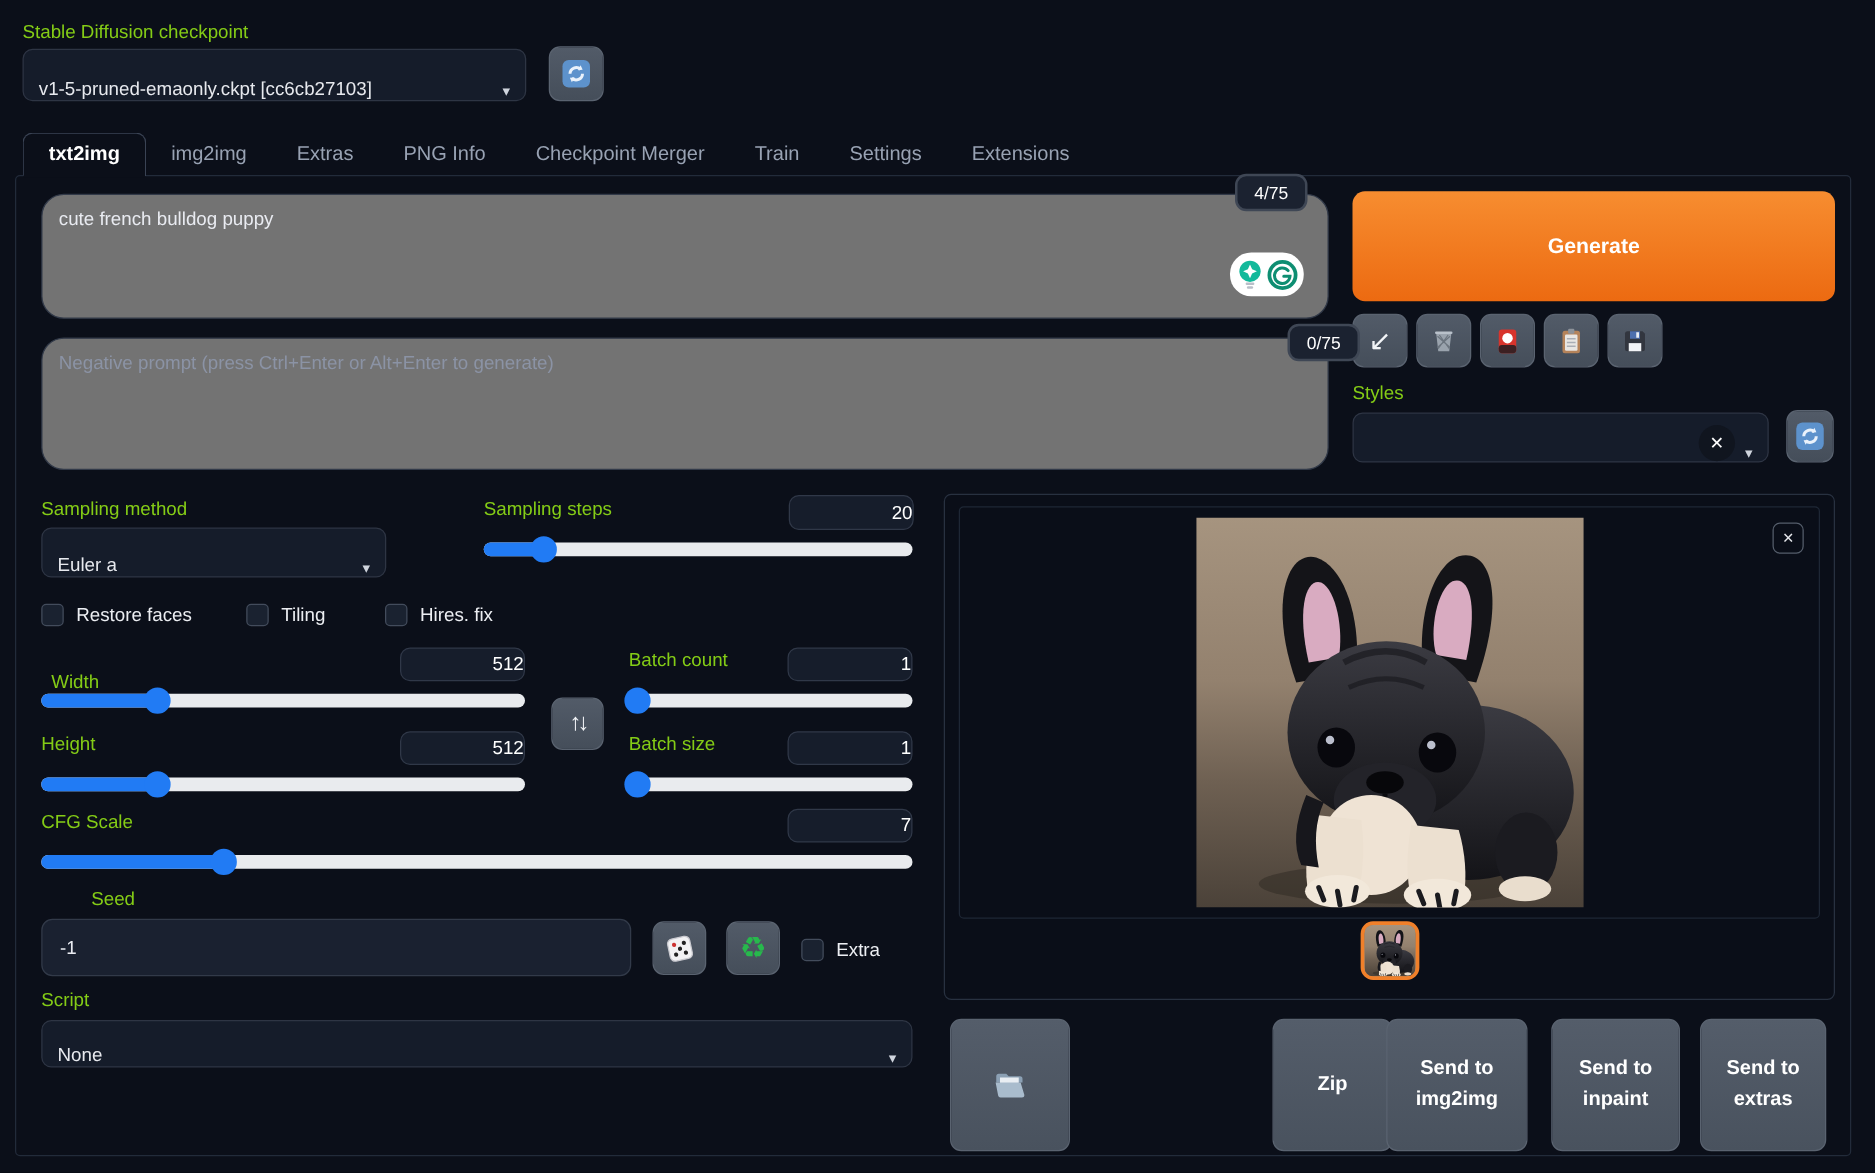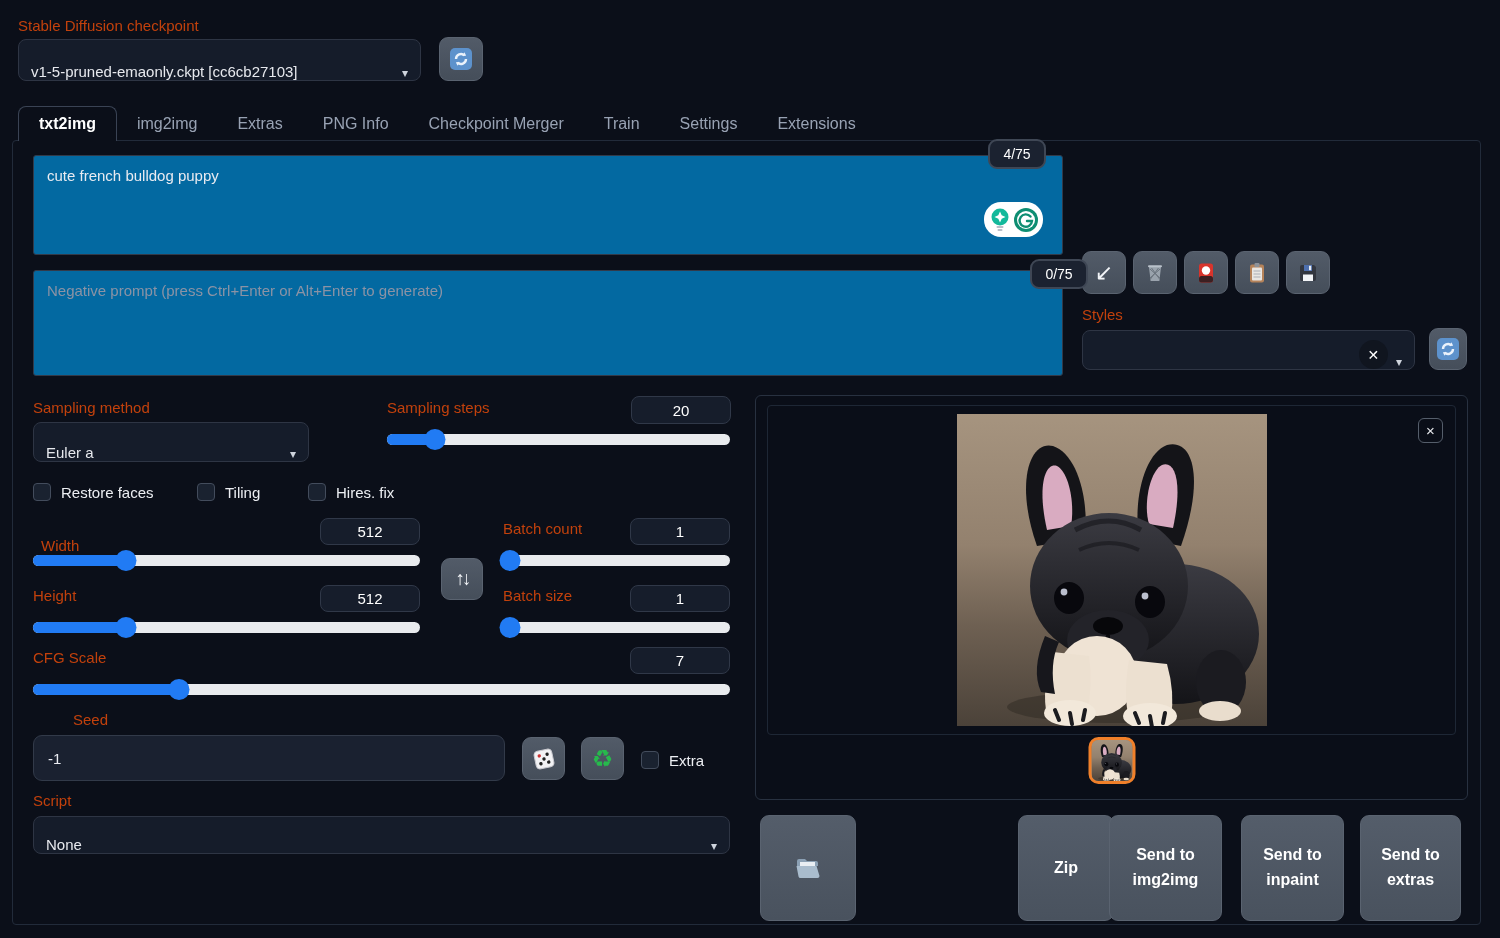--- a/index.html
+++ b/index.html
@@ -1,21 +1,21 @@
 <!DOCTYPE html>
 <html><head>
 <meta charset="utf-8">
 <style>
   * { margin:0; padding:0; box-sizing:border-box; }
   html,body { width:1500px; height:938px; background:#070b12; overflow:hidden;
     font-family:"Liberation Sans","DejaVu Sans",sans-serif; }
   #app { position:relative; width:1500px; height:938px; background:#0b0f19; color:#e9ebf1; }
 
   .abs { position:absolute; }
-  .label { font-size:15px; color:#c2410c; }
+  .label { font-size:15px; color:#84cc16; }
 
   
   .dropdown { background:#151c2a; border:1px solid #2e3544; border-radius:8px;
     display:flex; align-items:flex-end; padding:0 12px; font-size:15px; color:#e7e9ee; cursor:pointer; }
   .dropdown .caret { margin-left:auto; color:#cfd4dd; font-size:12px; }
   .icon-btn { background:linear-gradient(180deg,#525b68,#454e5a); border:1px solid #5a6370;
     border-radius:9px; display:flex; align-items:center; justify-content:center; cursor:pointer; }
 
   
   .refresh-glyph { width:24px; height:24px; }
@@ -23,38 +23,38 @@
   
   .tabbar { position:absolute; left:18px; top:103px; height:38px; display:flex; align-items:flex-end; z-index:3; }
   .tab { padding:8px 20px; font-size:16px; color:#98a2b3; cursor:pointer; }
   .tab.active { color:#ffffff; font-weight:bold; background:#0b0f19;
     border:1px solid #3a4354; border-bottom:none; border-radius:8px 8px 0 0; position:relative; }
   .tab.active::after { content:""; position:absolute; left:0; right:0; bottom:-1px; height:2px; background:#0b0f19; }
   .content-panel { position:absolute; left:12px; top:140px; width:1469px; height:785px;
     border:1px solid #222b3a; border-radius:4px; z-index:1; }
 
   
-  textarea { background:#0369a1; border:1px solid #323a49; border-radius:3px;
+  textarea { background:#737373; border:1px solid #323a49; border-radius:18px;
     color:#e9ebf1; font-size:15px; font-family:"Liberation Sans","DejaVu Sans",sans-serif;
     padding:11px 13px; resize:none; outline:none; width:100%; height:100%; }
   textarea::placeholder { color:#8b93a5; }
   .token-badge { background:#1b2230; border:2px solid #3f4755; border-radius:9px;
     color:#fff; font-size:14px; display:flex; align-items:center; justify-content:center; z-index:4; }
 
   .generate-btn { background:linear-gradient(180deg,#f78d30,#ec6a11); border:none; border-radius:10px;
     color:#fff; font-size:17px; font-weight:bold; cursor:pointer; width:100%; height:100%;
     font-family:"Liberation Sans","DejaVu Sans",sans-serif; }
 
   .tool-btn { width:44px; height:43px; }
   .tool-btn svg { width:24px; height:24px; }
   .tool-btn .uarr { font-size:22px; color:#f2f4f7; line-height:1; }
 
   
   .num-input { background:#161d2b; border:1px solid #303848; border-radius:8px; color:#fff;
-    font-size:15px; text-align:center; outline:none; width:100%; height:100%;
+    font-size:15px; text-align:right; outline:none; width:100%; height:100%;
     font-family:"Liberation Sans","DejaVu Sans",sans-serif; }
   .text-input { background:#1a2130; border:1px solid #323a49; border-radius:9px; color:#e9ebf1;
     font-size:15px; padding:0 14px; outline:none; width:100%; height:100%;
     font-family:"Liberation Sans","DejaVu Sans",sans-serif; }
 
   .slider { position:absolute; height:20px; cursor:pointer; }
   .slider .track { position:absolute; top:4px; left:0; right:0; height:11px; border-radius:6px; background:#e9ebee; }
   .slider .fill { position:absolute; top:4px; left:0; height:11px; border-radius:6px 0 0 6px; background:#217bf4; }
   .slider .handle { position:absolute; top:-1px; width:21px; height:21px; border-radius:50%;
     background:#217bf4; transform:translateX(-50%); }
@@ -188,20 +188,23 @@
       <path d="M11 4.5 l1.7 3.8 3.8 1.7 -3.8 1.7 -1.7 3.8 -1.7 -3.8 -3.8 -1.7 3.8 -1.7 Z" fill="#ffffff"></path>
       <rect x="7.5" y="19" width="7" height="2" rx="1" fill="#b9bec8"></rect>
       <rect x="8.5" y="22" width="5" height="2" rx="1" fill="#b9bec8"></rect>
     </svg>
     <svg width="26" height="26" viewBox="0 0 26 26">
       <circle cx="13" cy="13" r="12" fill="#0e8e72"></circle>
       <circle cx="13" cy="13" r="9" fill="#ffffff"></circle>
       <path d="M17.5 9.5 a6.2 6.2 0 1 0 1.5 4.5 l-5 0" stroke="#0e8e72" stroke-width="2.4" fill="none" stroke-linecap="round"></path>
     </svg>
   </div>
+  <div class="abs" style="left:1082px; top:153px; width:386px; height:88px;">
+    <button class="generate-btn">Generate</button>
+  </div>
 
   <div class="abs" style="left:33px; top:270px; width:1030px; height:106px; z-index:2;">
     <textarea placeholder="Negative prompt (press Ctrl+Enter or Alt+Enter to generate)" style=""></textarea>
   </div>
   <div class="abs token-badge" style="left:1030px; top:259px; width:58px; height:30px;">
     <span>0/75</span>
   </div>
 
   <button class="abs icon-btn tool-btn" style="left:1082px; top:251px;">
     <span class="uarr">↙</span>

